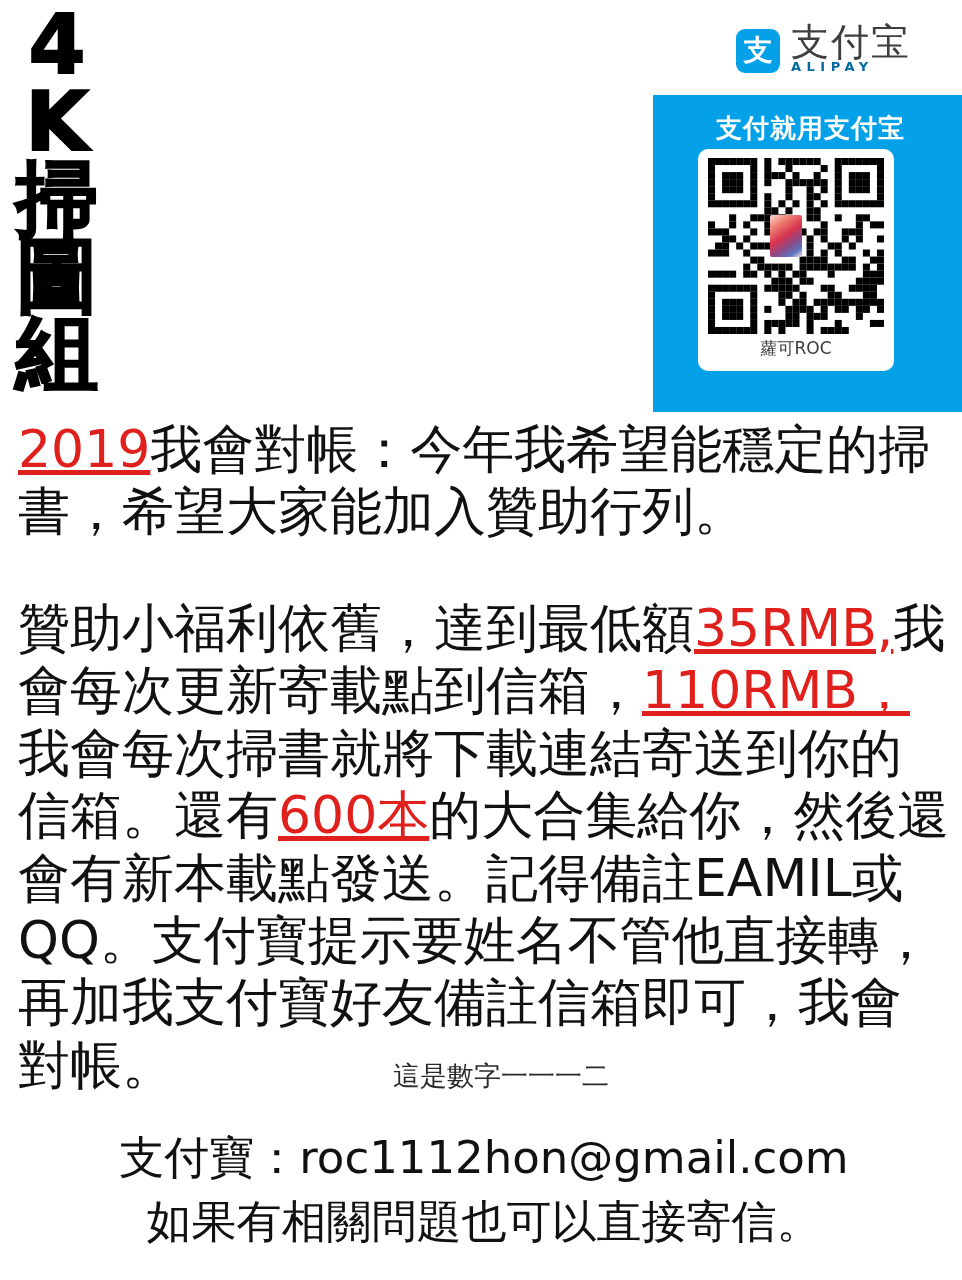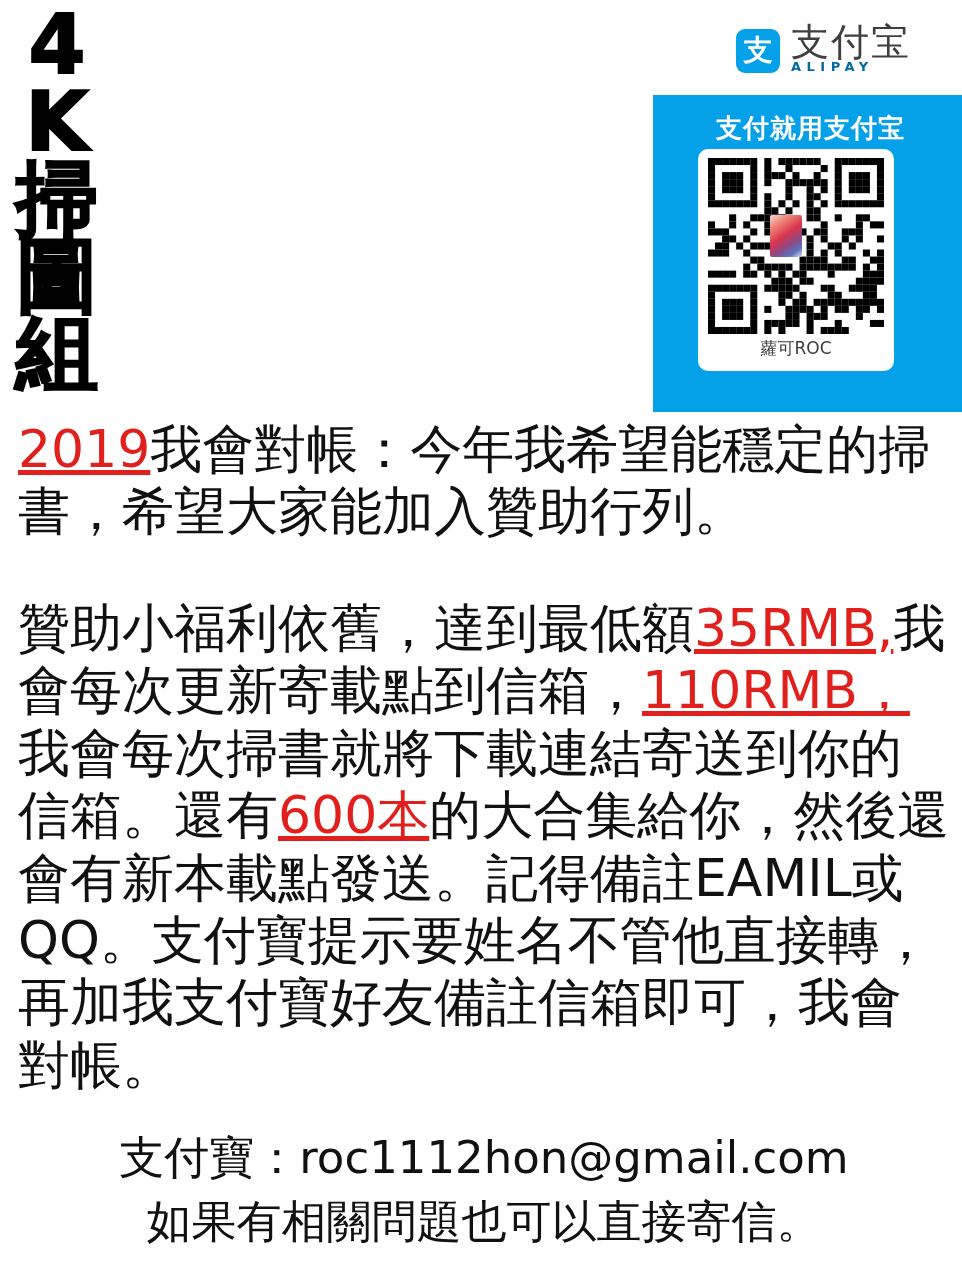--- a/index.html
+++ b/index.html
@@ -411,18 +411,19 @@
       <div class="qr-avatar"></div>
       <div class="qr-owner">蘿可ROC</div>
     </div>
   </div>
 
   <div class="para p1"><span class="red">2019</span><span>我會對帳：今年我希望能穩定的掃書，希望大家能加入贊助行列。</span></div>
 
   <div class="para p2"><span>贊助小福利依舊，達到最低額</span><span class="red">35RMB,</span><span>我會每次更新寄載點到信箱，</span><span class="red">110RMB，</span><span>我會每次掃書就將下載連結寄送到你的信箱。還有</span><span class="red">600本</span><span>的大合集給你，然後還會有新本載點發送。記得備註EAMIL或QQ。支付寶提示要姓名不管他直接轉，再加我支付寶好友備註信箱即可，我會對帳。</span></div>
 
   <div class="note">
+    <div>這是數字一一一二</div>
   </div>
 
   <div class="footer-line f1">支付寶：roc1112hon@gmail.com</div>
   <div class="footer-line f2">如果有相關問題也可以直接寄信。</div>
 
 </div>
 
 </body></html>

